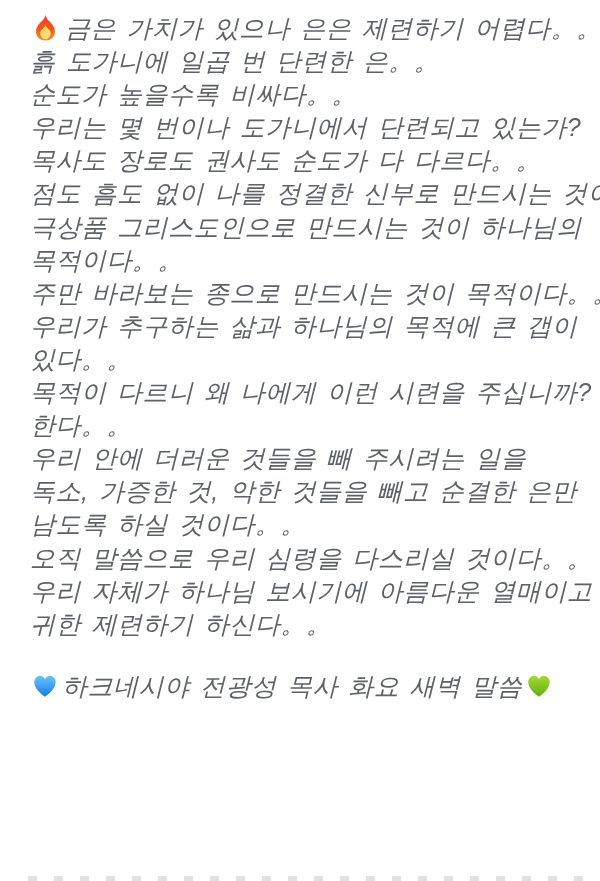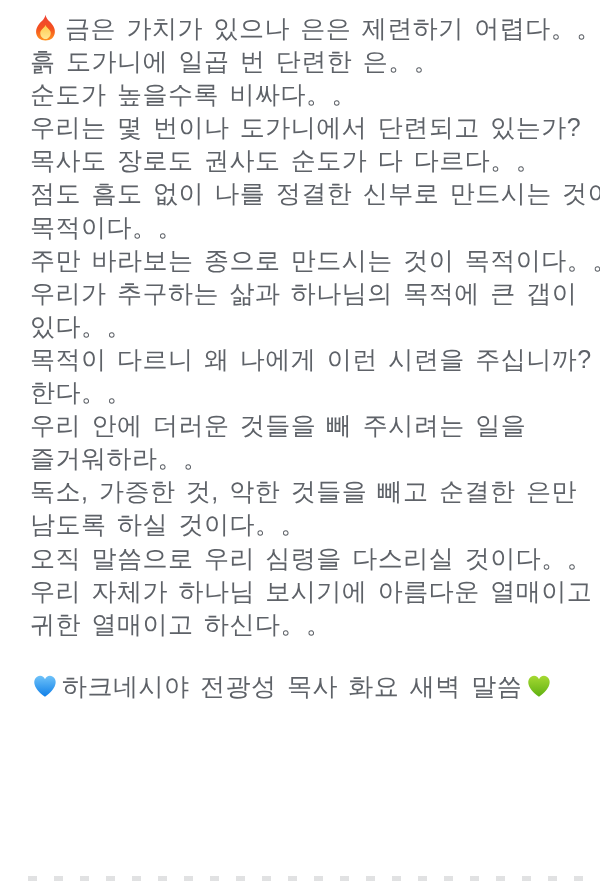--- a/index.html
+++ b/index.html
@@ -12,20 +12,21 @@
     height: 881px;
     overflow: hidden;
     position: relative;
     font-family: "Liberation Sans", "DejaVu Sans", sans-serif;
   }
   .post {
     position: absolute;
     left: 30px;
     top: 12px;
     right: 30px;
+    font-style: italic;
   }
   .line {
     margin: 0;
     font-size: 25px;
     line-height: 33.1px;
     color: #5e6268;
     letter-spacing: 0.5px;
     word-spacing: 3px;
     white-space: nowrap;
   }
@@ -91,33 +92,33 @@
       </svg>
     </span>
     <span>금은 가치가 있으나 은은 제련하기 어렵다。。</span>
   </p>
 
   <p class="line">흙 도가니에 일곱 번 단련한 은。。</p>
   <p class="line">순도가 높을수록 비싸다。。</p>
   <p class="line">우리는 몇 번이나 도가니에서 단련되고 있는가?</p>
   <p class="line">목사도 장로도 권사도 순도가 다 다르다。。</p>
   <p class="line">점도 흠도 없이 나를 정결한 신부로 만드시는 것이</p>
+  <p class="line">극상품 그리스도인으로 만드시는 것이 하나님의</p>
   <p class="line">목적이다。。</p>
   <p class="line">주만 바라보는 종으로 만드시는 것이 목적이다。。</p>
   <p class="line">우리가 추구하는 삶과 하나님의 목적에 큰 갭이</p>
   <p class="line">있다。。</p>
   <p class="line">목적이 다르니 왜 나에게 이런 시련을 주십니까?</p>
   <p class="line">한다。。</p>
   <p class="line">우리 안에 더러운 것들을 빼 주시려는 일을</p>
-  <p class="line">즐거워하라。。</p>
   <p class="line">독소, 가증한 것, 악한 것들을 빼고 순결한 은만</p>
   <p class="line">남도록 하실 것이다。。</p>
   <p class="line">오직 말씀으로 우리 심령을 다스리실 것이다。。</p>
   <p class="line">우리 자체가 하나님 보시기에 아름다운 열매이고</p>
-  <p class="line">귀한 열매이고 하신다。。</p>
+  <p class="line">귀한 제련하기 하신다。。</p>
 
   <div class="attribution">
     <span class="emoji">
       <svg width="30" height="30" viewBox="0 0 36 36" aria-hidden="true">
         <defs>
           <linearGradient id="blueHeart" x1="0" y1="0" x2="0" y2="1">
             <stop offset="0" stop-color="#6ec2f9"></stop>
             <stop offset="1" stop-color="#0f7fe8"></stop>
           </linearGradient>
         </defs>

